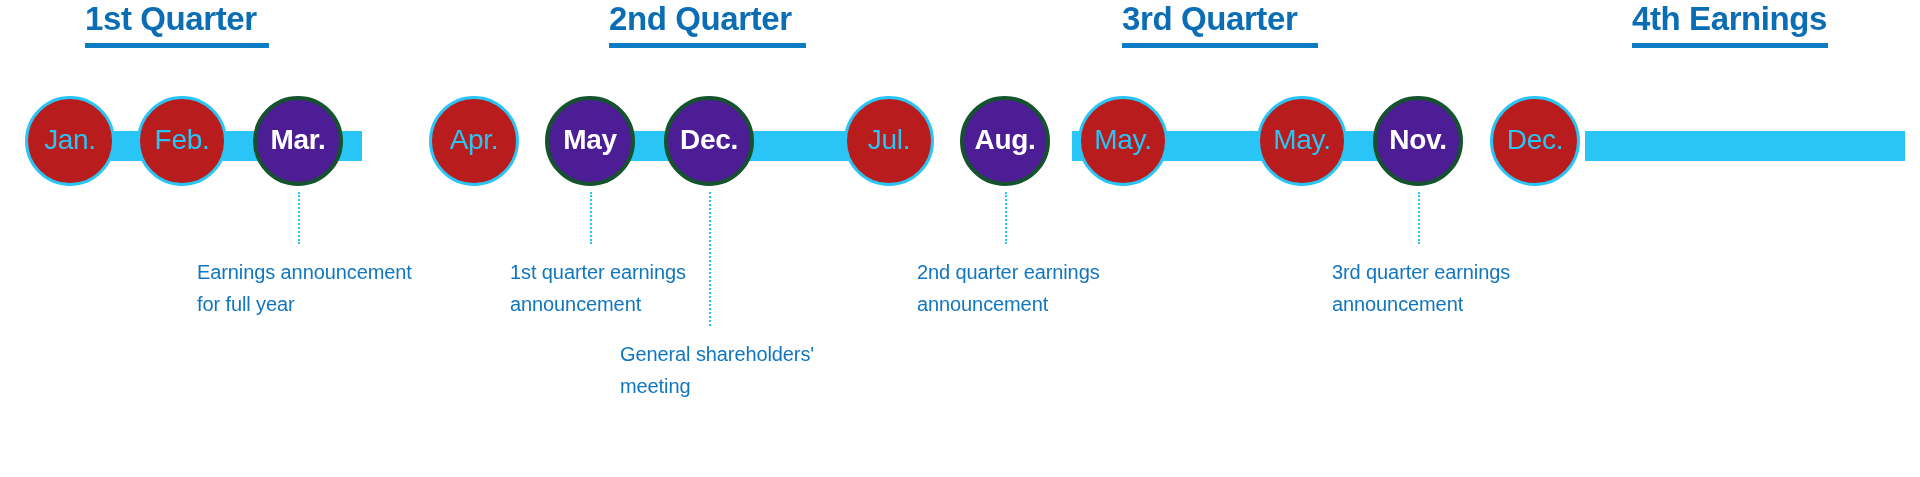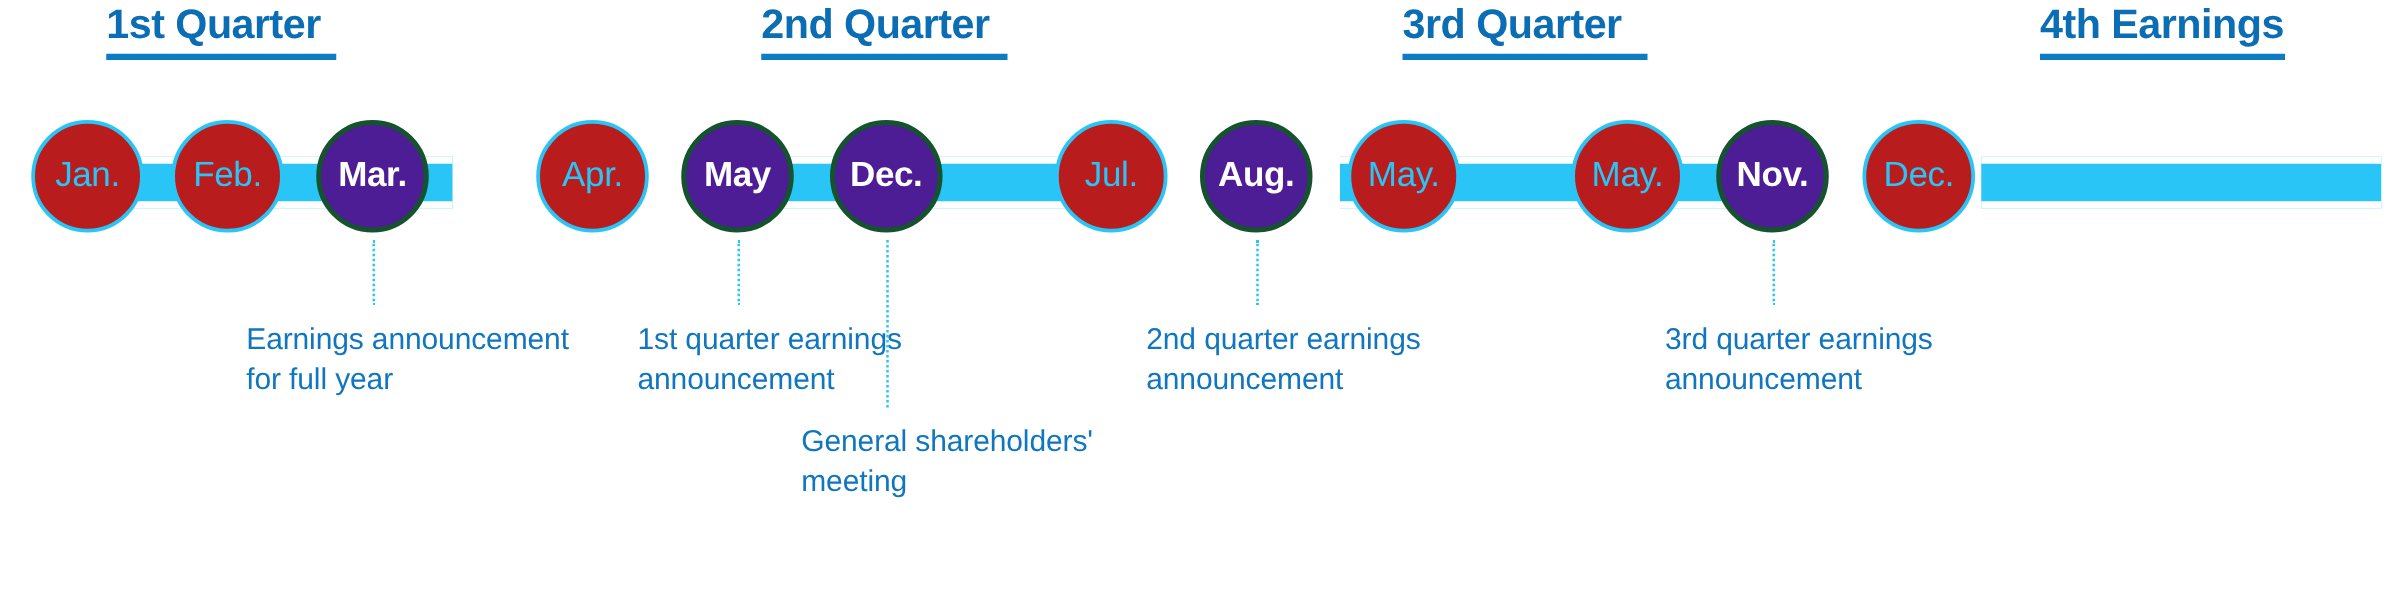--- a/index.html
+++ b/index.html
@@ -99,21 +99,21 @@
   .leader {
     position: absolute;
     width: 0px;
     border-left: 2px dotted #29C5F6;
   }
 
   
   .note {
     position: absolute;
     color: #1176C0;
-    font-size: 24px;
+    font-size: 20px;
     line-height: 32px;
     white-space: pre-line;
     letter-spacing: -0.1px;
   }
 </style>
 </head>
 <body>
 
 <div id="stage">
 
@@ -183,21 +183,21 @@
     </div>
 
   <div id="note-group">
       <div class="leader" style="left: 286px; top: 192px; height: 52px;"></div>
       <div class="note" style="left: 185px; top: 256px;">Earnings announcement
 for full year</div>
       <div class="leader" style="left: 578px; top: 192px; height: 52px;"></div>
       <div class="note" style="left: 498px; top: 256px;">1st quarter earnings
 announcement</div>
       <div class="leader" style="left: 697px; top: 192px; height: 134px;"></div>
-      <div class="note" style="left: 608px; top: 338px; margin-left: 21px;">General shareholders'
+      <div class="note" style="left: 608px; top: 338px;">General shareholders'
 meeting</div>
       <div class="leader" style="left: 993px; top: 192px; height: 52px;"></div>
       <div class="note" style="left: 905px; top: 256px;">2nd quarter earnings
 announcement</div>
       <div class="leader" style="left: 1406px; top: 192px; height: 52px;"></div>
       <div class="note" style="left: 1320px; top: 256px;">3rd quarter earnings
 announcement</div>
     </div>
 
 </div>

